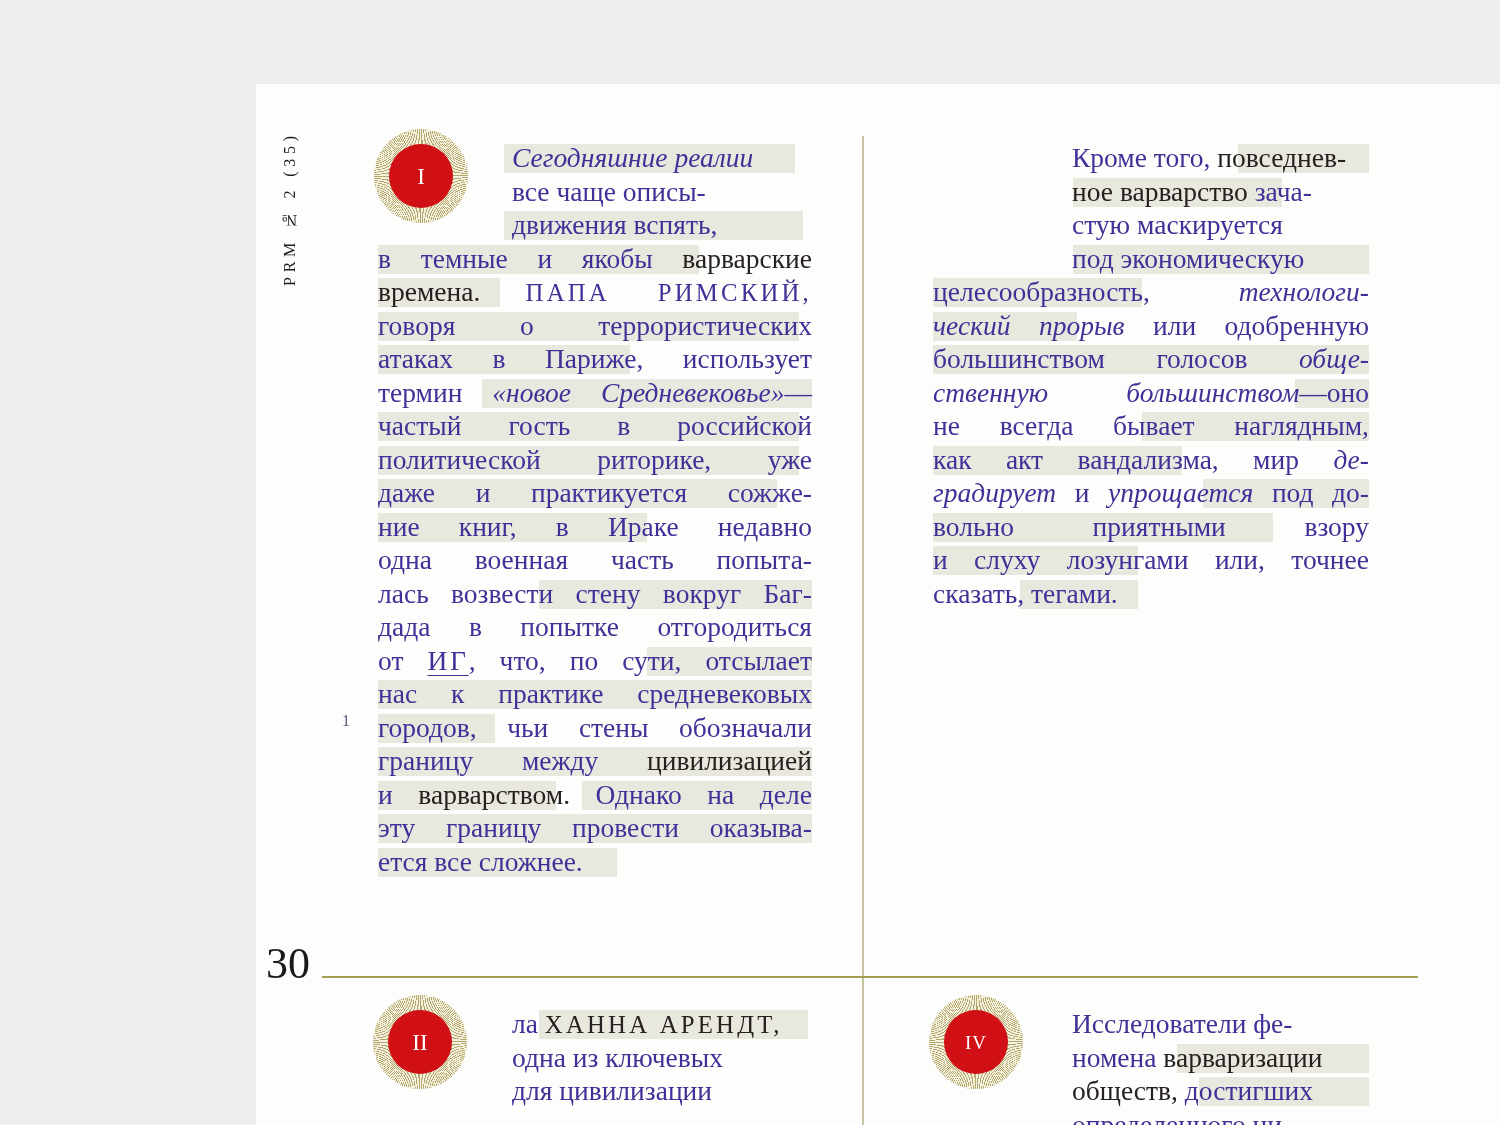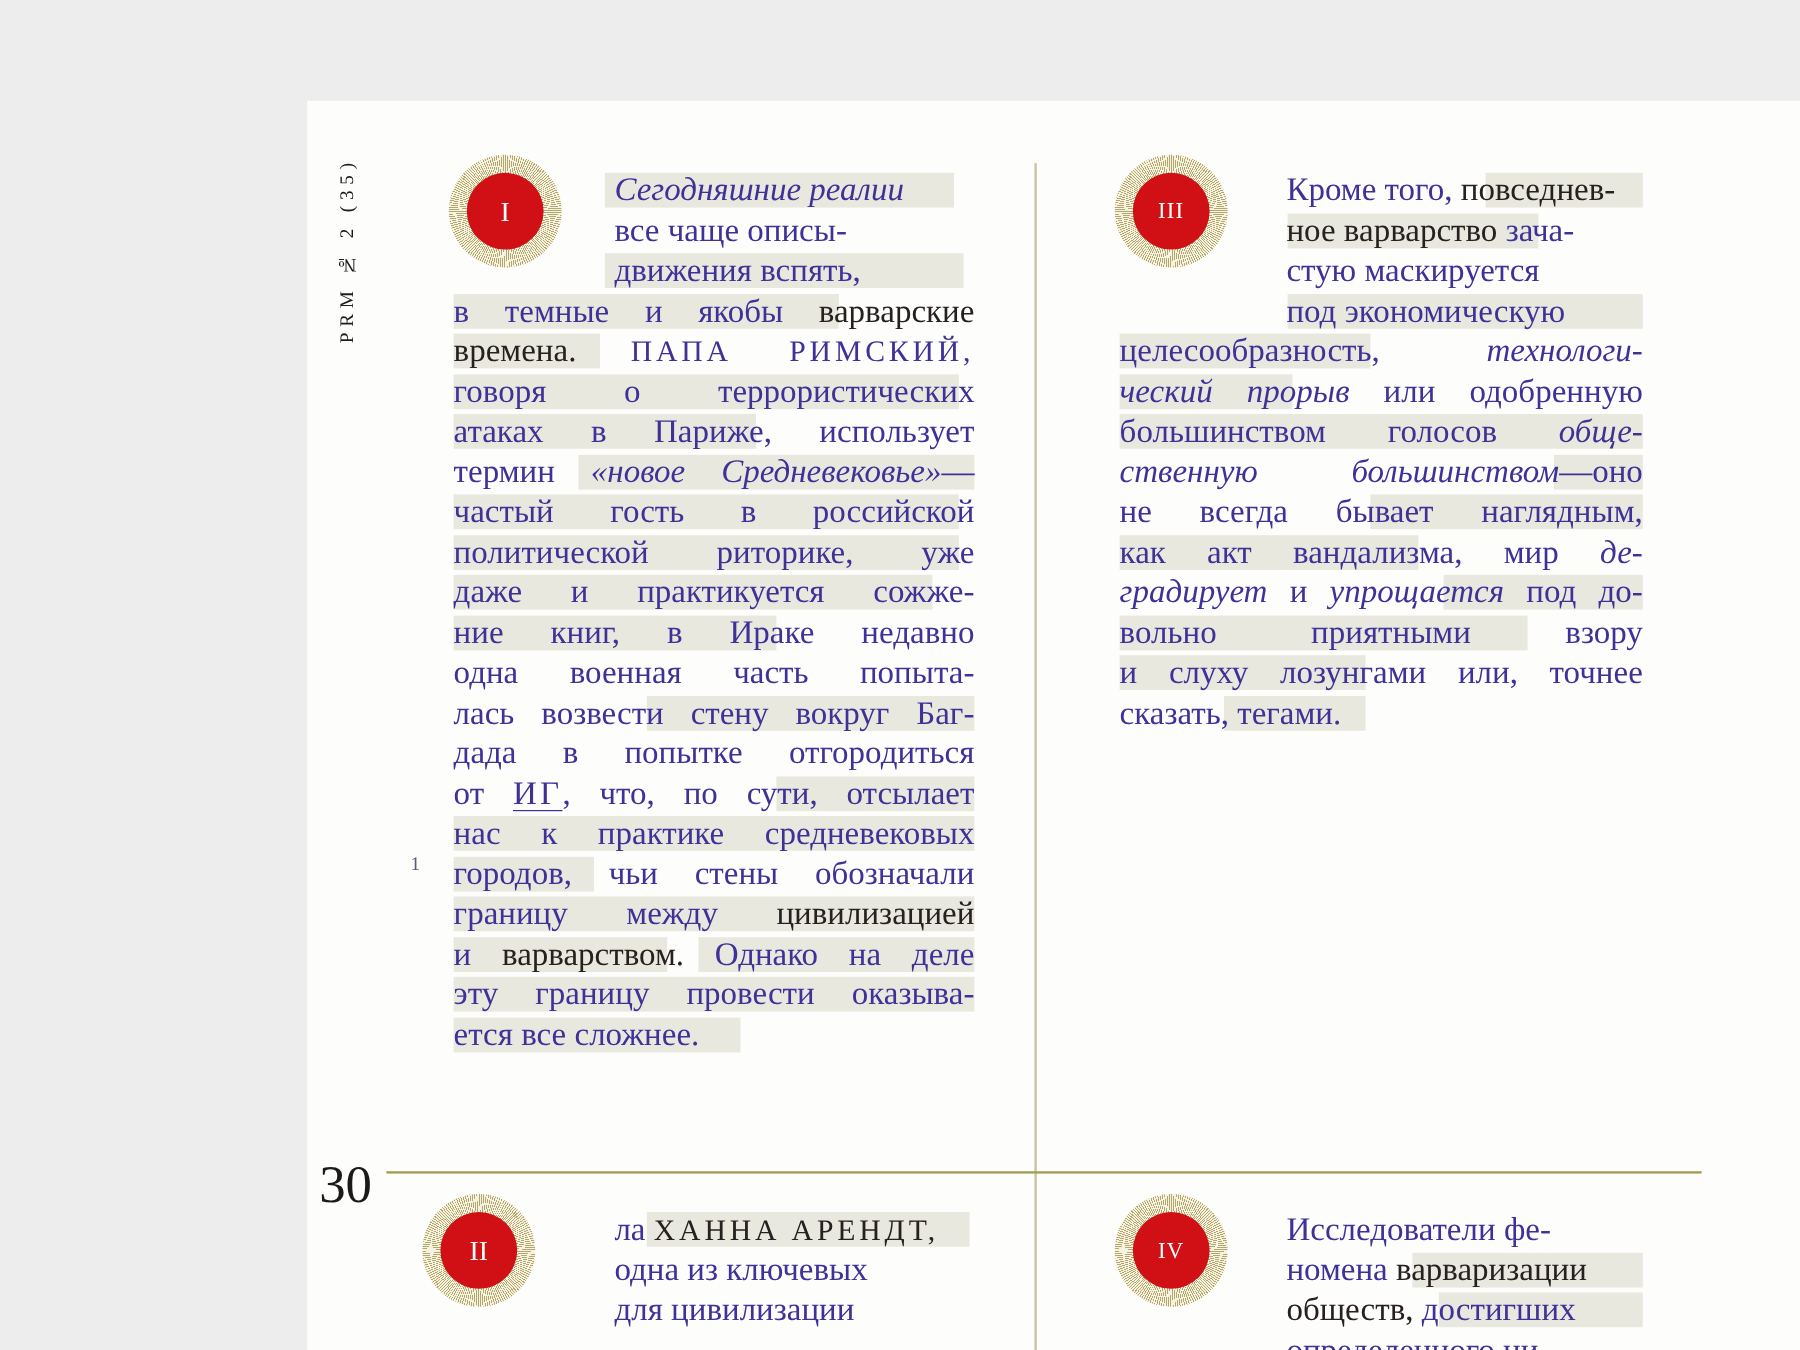--- a/index.html
+++ b/index.html
@@ -7,21 +7,21 @@
        font-family:"Liberation Serif","DejaVu Serif",serif;
        background:#ededee;}
   .stage{position:relative;width:1500px;height:1125px;background:var(--outer,#ededee);}
   .paper{position:absolute;left:256px;top:84px;right:0;bottom:0;background:var(--paper,#fdfdfb);}
 
   
   .spine{position:absolute;left:281px;top:131px;writing-mode:vertical-rl;transform:rotate(180deg);
          font-size:16px;letter-spacing:.3em;color:#1f1d1b;white-space:nowrap;}
 
   
-  .pageno{position:absolute;left:266px;top:938px;font-size:44px;color:#1c1a18;margin-top:24px;}
+  .pageno{position:absolute;left:266px;top:938px;font-size:44px;color:#1c1a18;}
 
   
   .footmark{position:absolute;left:342px;top:712px;font-size:16px;color:#5c5580;}
 
   
   .vrule{position:absolute;left:862px;top:136px;width:2px;height:989px;background:var(--vrule,#c8c4a2);}
   .hrule{position:absolute;left:322px;top:976px;width:1096px;height:2px;background:var(--hrule,#a59e55);}
 
   
   .medallion{position:absolute;width:94px;height:94px;border-radius:50%;
@@ -59,26 +59,21 @@
   <div class="footmark">1</div>
 
   <div class="vrule"></div>
   <div class="hrule"></div>
 
   <div class="medallion" style="left:374px;top:129px">
     <div class="core">
       <span class="numeral">I</span>
     </div>
   </div>
-  <div class="medallion wide" style="left:929px;top:129px">
-    <div class="core">
-      <span class="numeral">III</span>
-    </div>
-  </div>
-  <div class="medallion" style="left:352px;top:995px">
+  <div class="medallion" style="left:373px;top:995px">
     <div class="core">
       <span class="numeral">II</span>
     </div>
   </div>
   <div class="medallion wide" style="left:929px;top:995px">
     <div class="core">
       <span class="numeral">IV</span>
     </div>
   </div>
 

